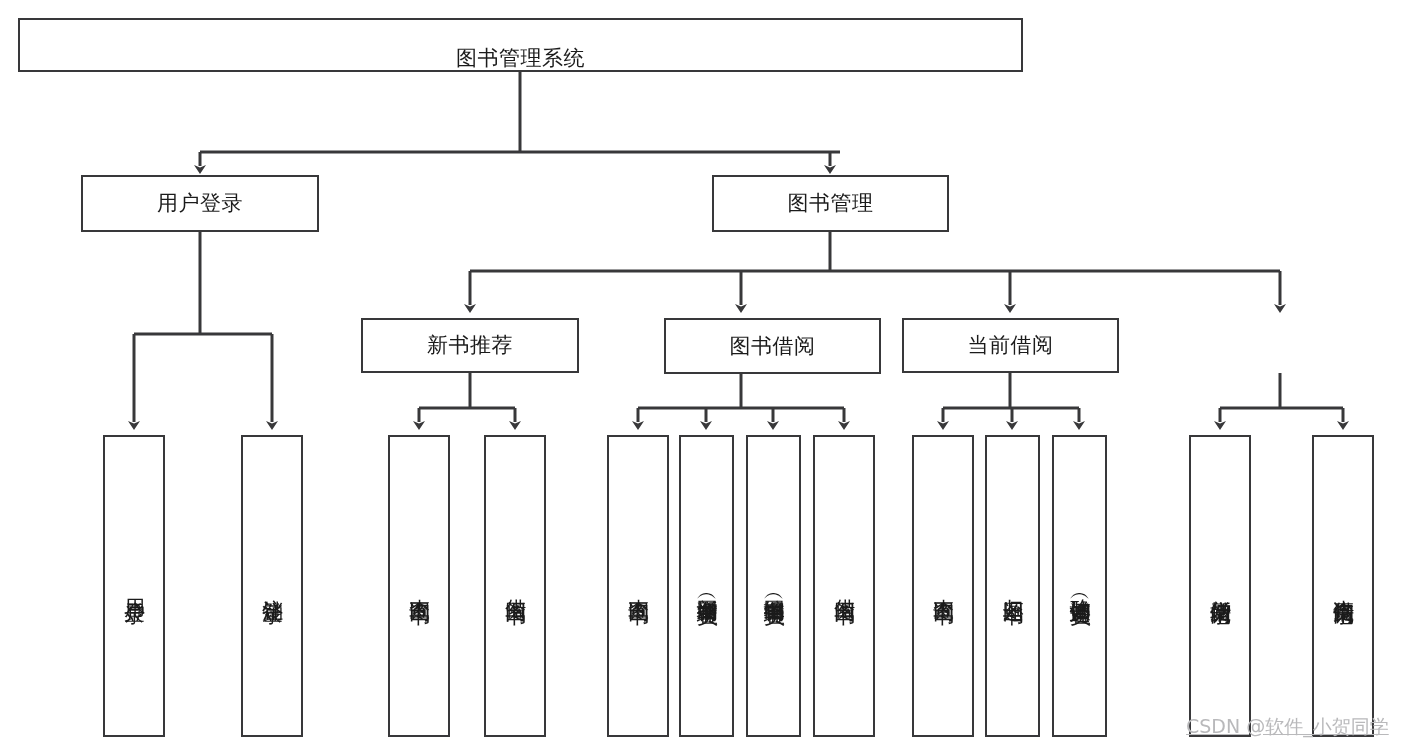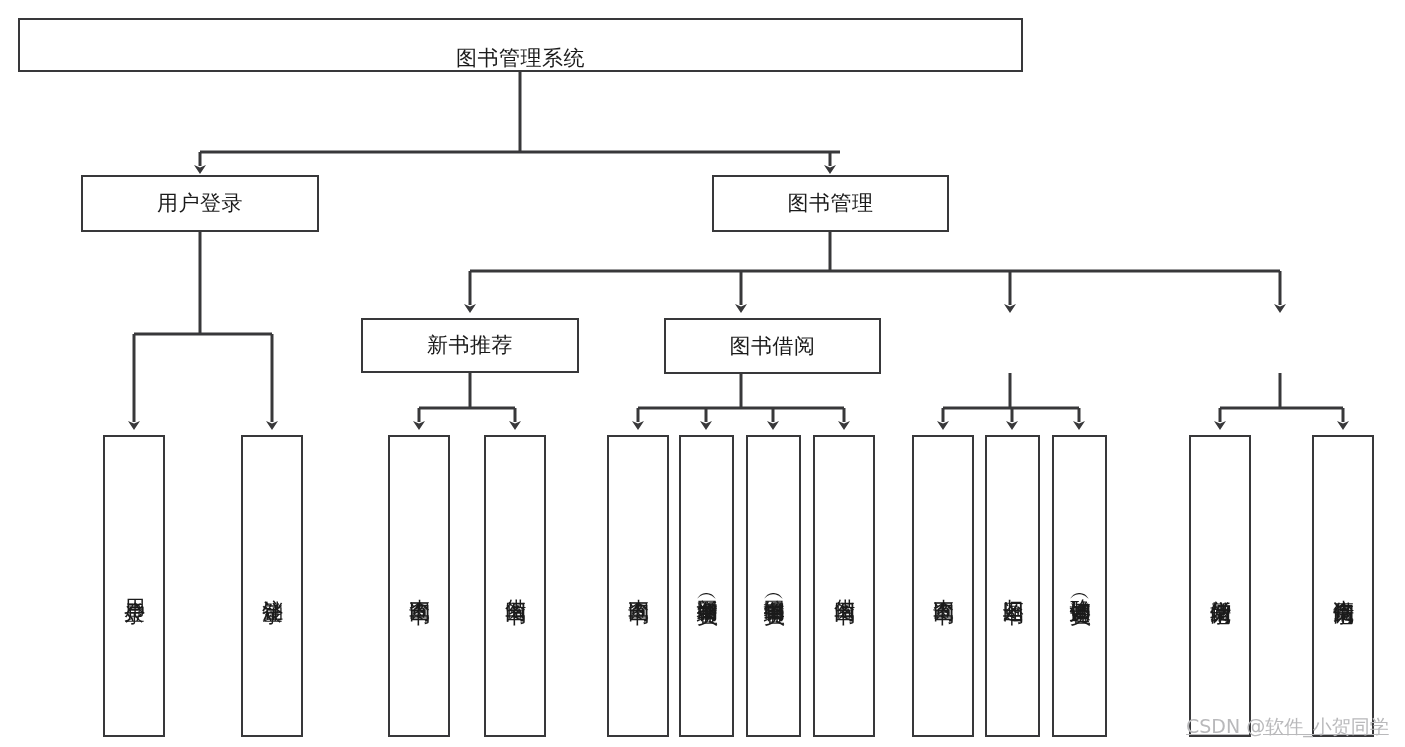--- a/index.html
+++ b/index.html
@@ -143,20 +143,23 @@
   <div class="node horiz" style="left:712px; top:175px; width:237px; height:57px;">
     <span class="label">图书管理</span>
   </div>
 
   <div class="node horiz" style="left:361px; top:318px; width:218px; height:55px;">
     <span class="label">新书推荐</span>
   </div>
   <div class="node horiz" style="left:632px; top:318px; width:217px; height:56px;margin-left:32px;">
     <span class="label">图书借阅</span>
   </div>
+  <div class="node horiz" style="left:902px; top:318px; width:217px; height:55px;">
+    <span class="label">当前借阅</span>
+  </div>
 
   <div class="node vert" style="left:103px; top:435px; width:62px; height:302px;">
     <span class="label">用户登录</span>
   </div>
   <div class="node vert" style="left:241px; top:435px; width:62px; height:302px;">
     <span class="label">注销登录</span>
   </div>
 
   <div class="node vert" style="left:388px; top:435px; width:62px; height:302px;">
     <span class="label">查询图书</span>

